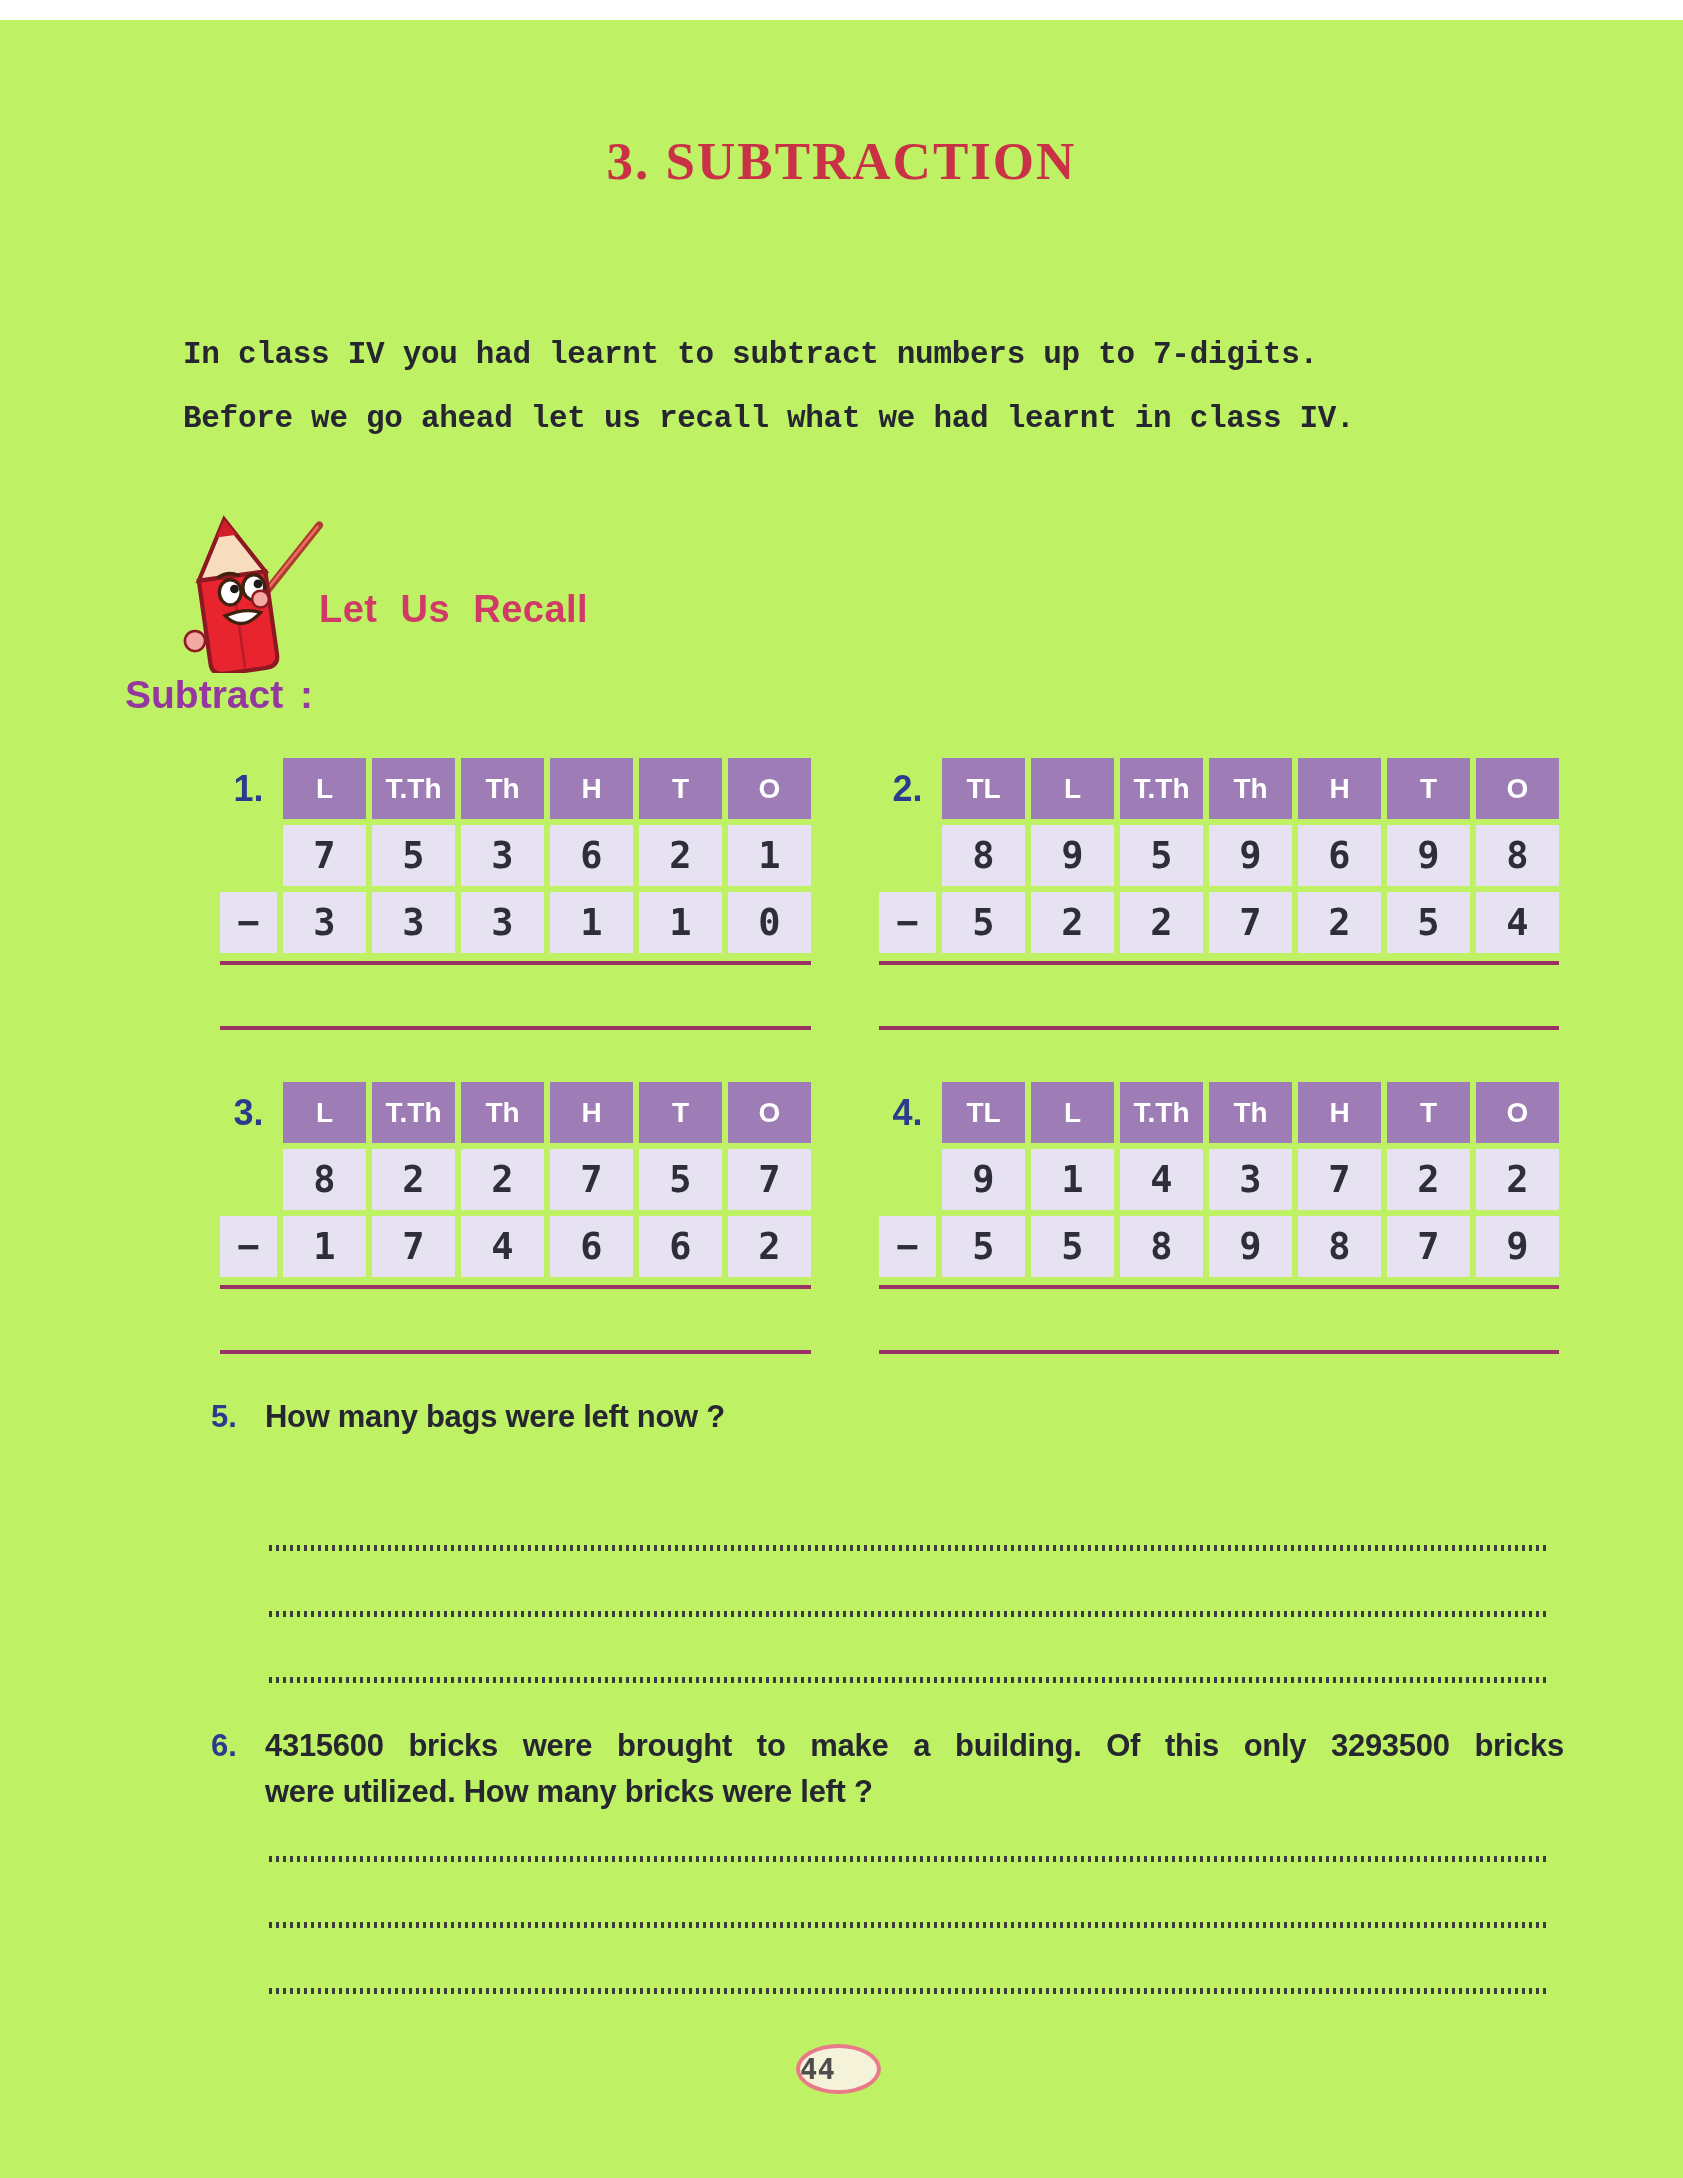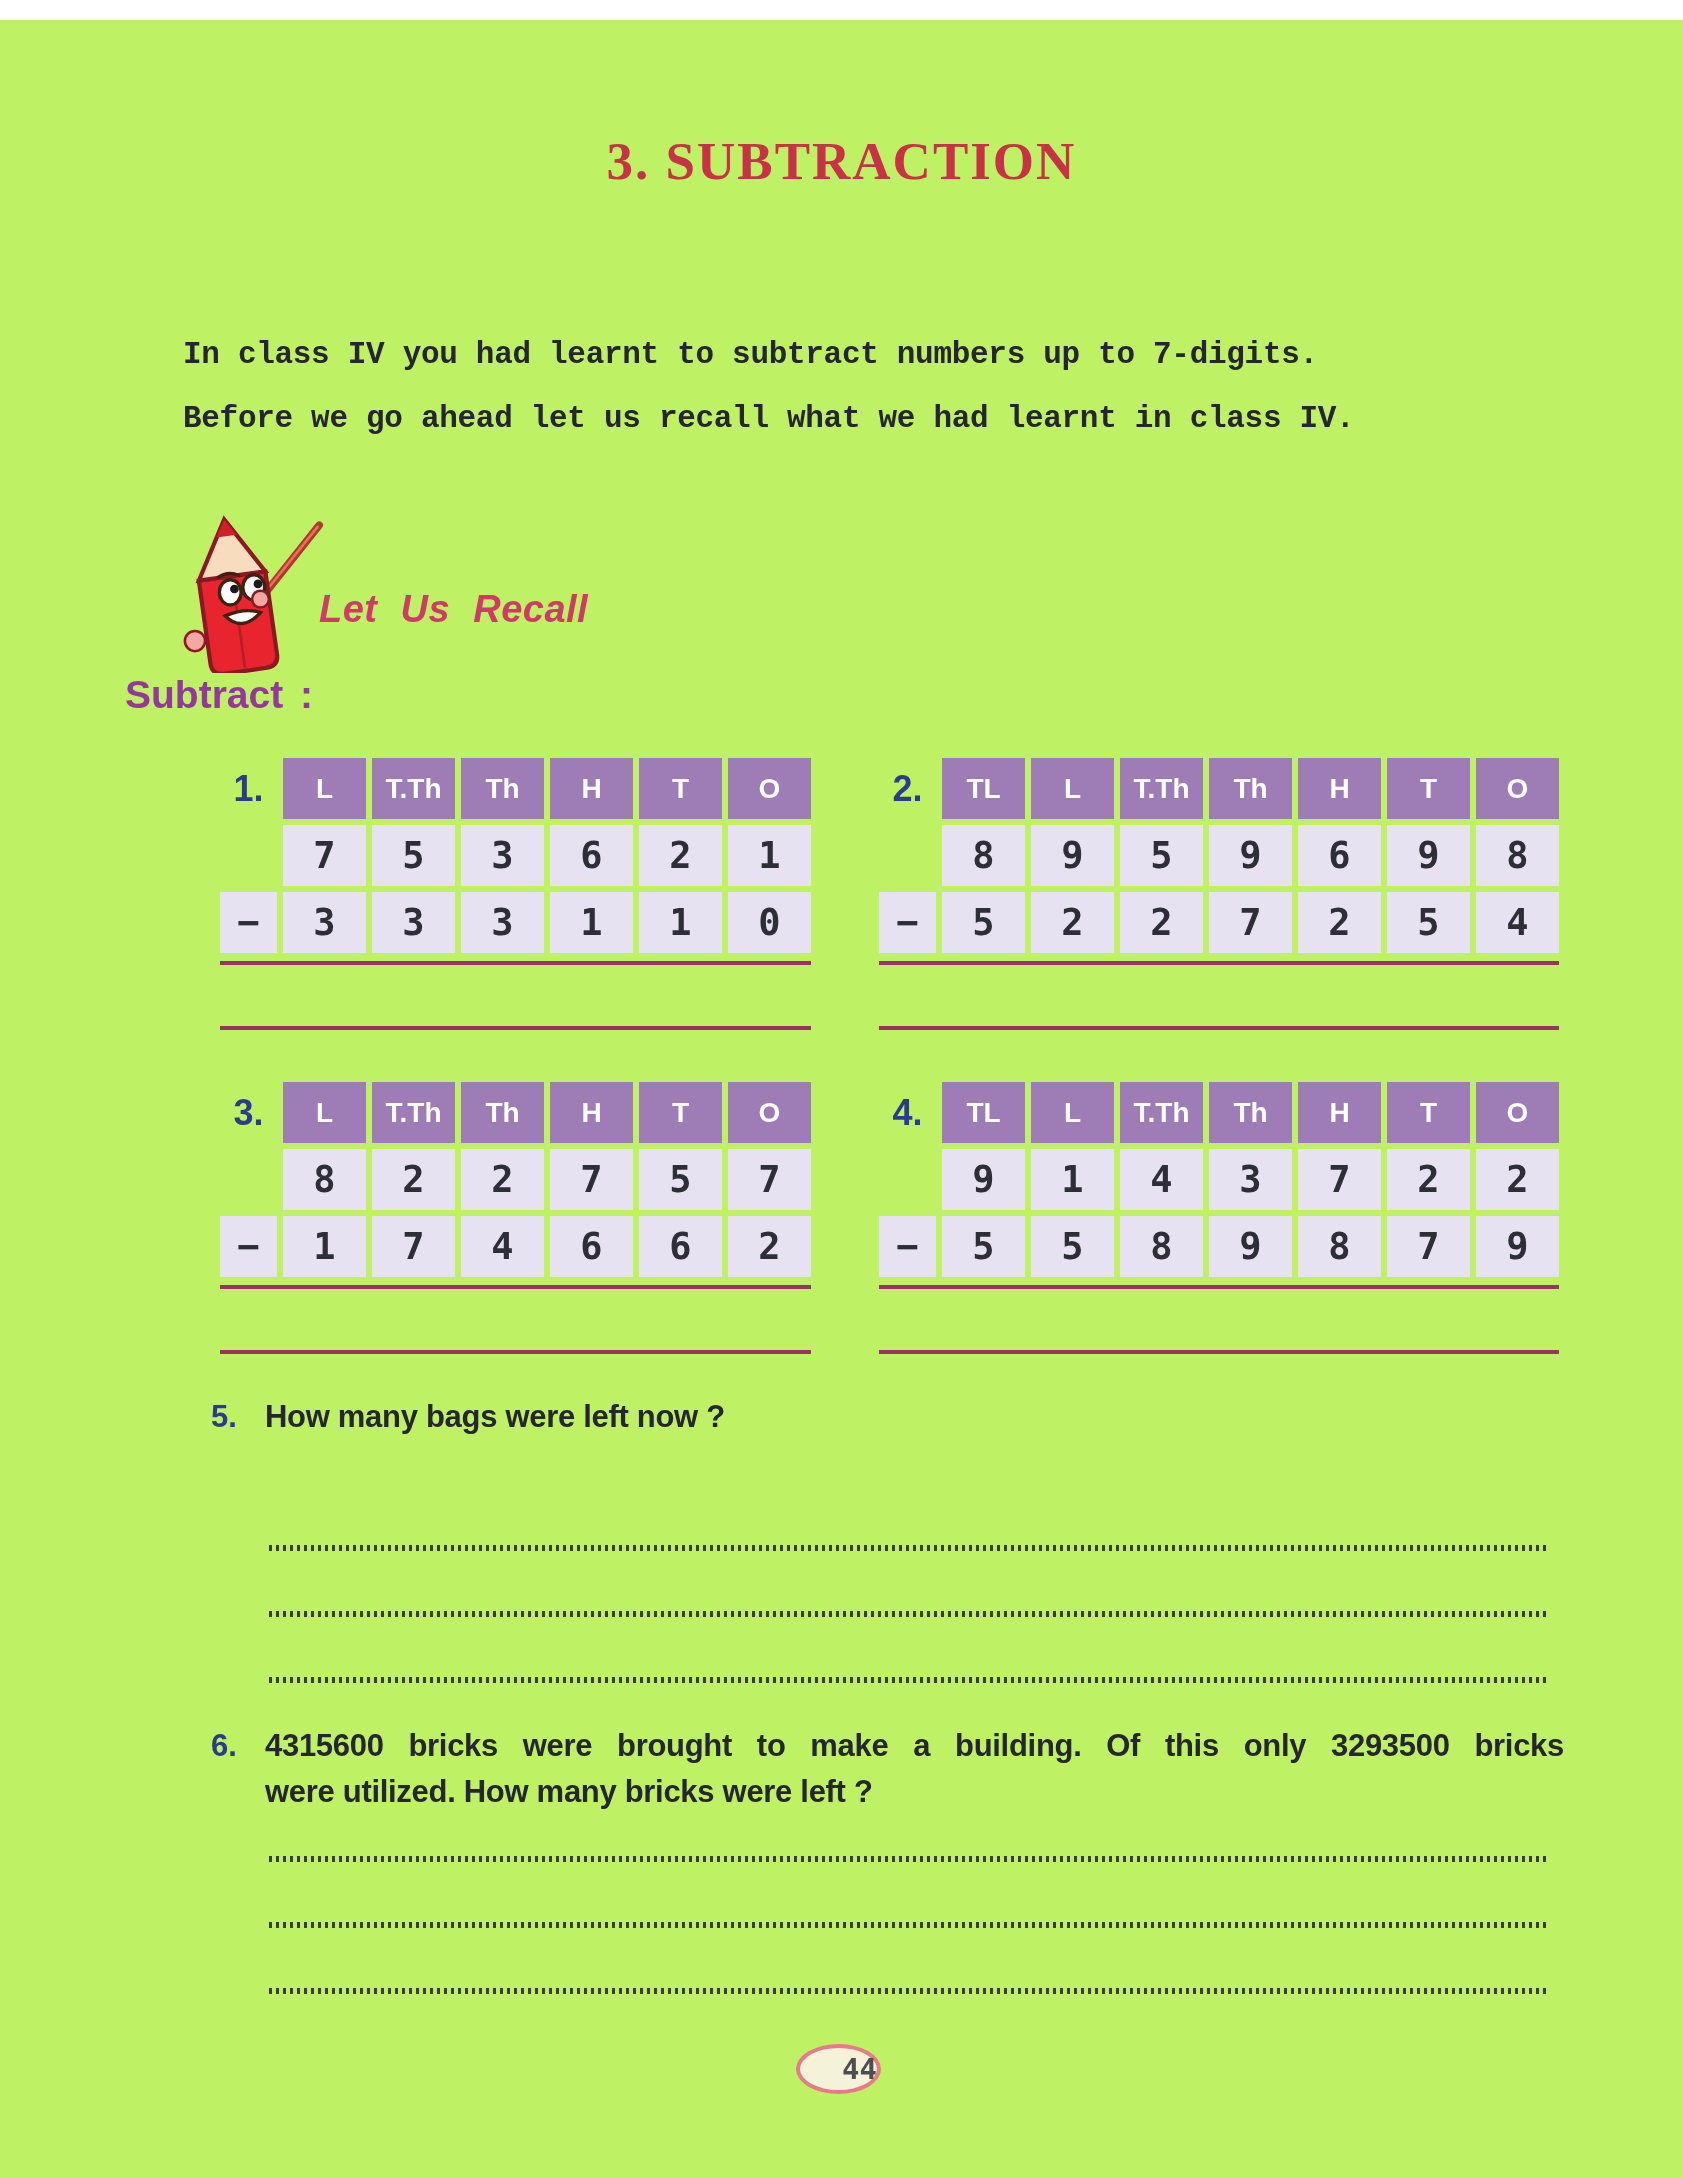--- a/index.html
+++ b/index.html
@@ -17,21 +17,21 @@
     letter-spacing:2px;color:var(--title-color);
   }
   .intro{position:absolute;top:303px;left:183px;width:1057px;}
   .intro-line{
     font-size:31px;font-weight:bold;color:var(--text-color);line-height:64px;
     letter-spacing:-0.3px;text-align:justify;text-align-last:justify;white-space:nowrap;font-family:Liberation Mono, monospace;
   }
   .pencil{position:absolute;left:158px;top:485px;}
   .recall-heading{
     position:absolute;left:319px;top:568px;font-size:38px;font-weight:bold;
-    color:var(--recall-color);letter-spacing:0.5px;word-spacing:12px;font-style:italic;
+    color:var(--recall-color);letter-spacing:0.5px;word-spacing:12px;
   }
   .subtract-heading{
     position:absolute;left:125px;top:653px;font-size:39px;font-weight:bold;
     color:var(--subtract-color);word-spacing:6px;
   }
   
   .prob{position:absolute;}
   .prob-0{left:220px;top:738px;}
   .prob-1{left:879px;top:738px;}
   .prob-2{left:220px;top:1062px;}
@@ -70,21 +70,21 @@
   .dots-0{top:1525px;}
   .dots-1{top:1836px;}
   .dotline{
     height:6px;margin-bottom:60px;
     background-image:repeating-linear-gradient(to right,
       var(--dotted-color) 0px,var(--dotted-color) 3px,transparent 3px,transparent 7px);
   }
   .badge{
     position:absolute;left:796px;top:2024px;width:85px;height:50px;
     border:4px solid var(--badge-border);background:var(--badge-bg);
-    border-radius:50%;display:flex;align-items:center;justify-content:flex-end;
+    border-radius:50%;display:flex;align-items:center;justify-content:flex-start;
     box-sizing:border-box;
   }
   .badge span{
     font-size:29px;font-weight:bold;color:#4e4e4e;
     font-family:"DejaVu Sans Mono",monospace;
   }
 </style>
 </head>
 <body>
 

